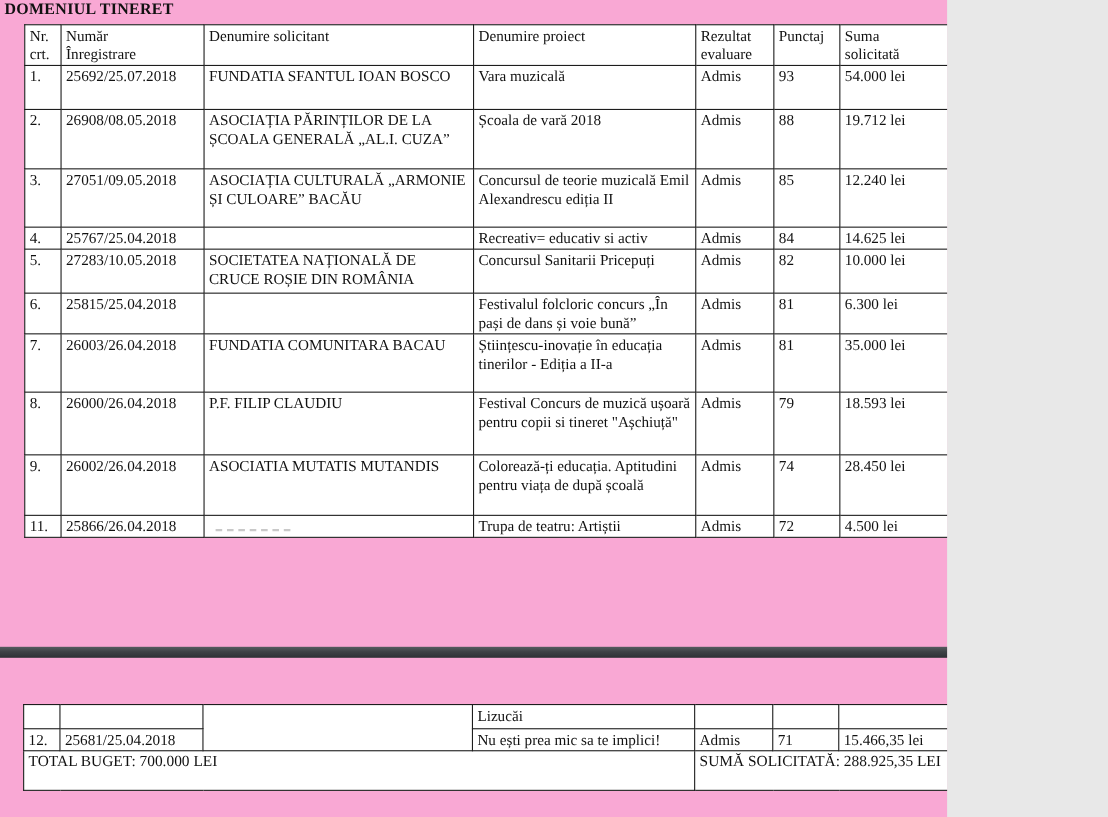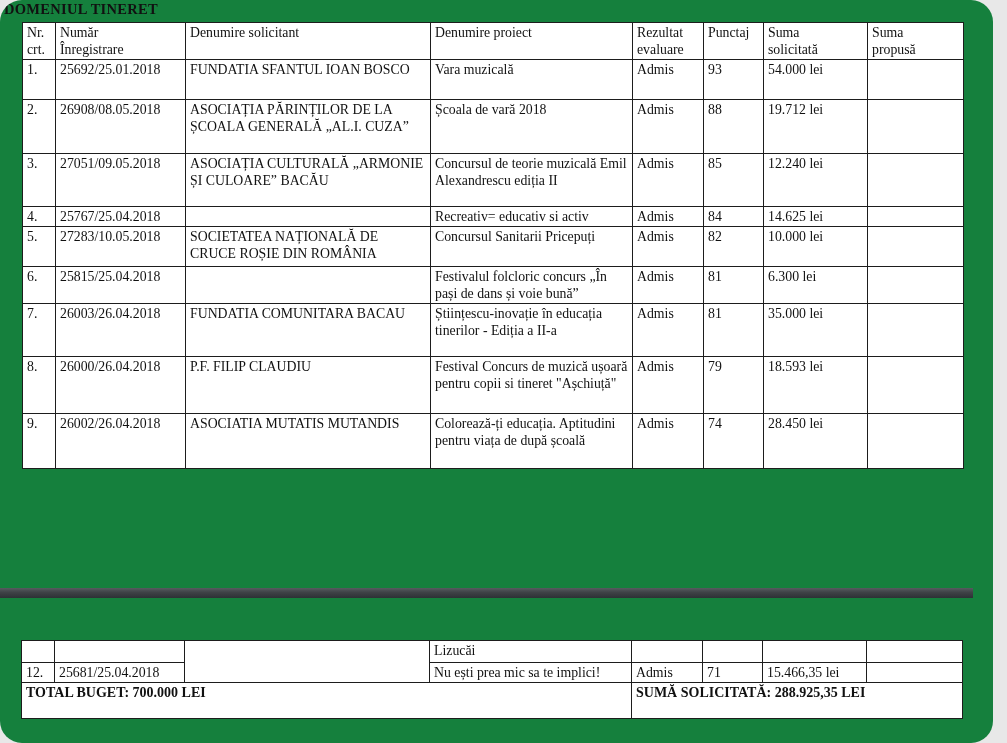--- a/index.html
+++ b/index.html
@@ -1,23 +1,22 @@
 <!DOCTYPE html>
 <html><head>
 <meta charset="utf-8">
 <style>
   html,body{margin:0;padding:0;background:#e8e8e8;}
   .page{
     position:relative;
-    width:993px;height:743px;
-    background:#15803d;
+    width:861px;height:743px;
+    background:#f9a8d4;
     font-family:"Liberation Serif","DejaVu Serif",serif;
     color:#111;
     overflow:hidden;
-    border-radius:22px;
   }
   .doc-title{
     position:absolute;left:4px;top:1px;
     font-size:14.5px;font-weight:bold;letter-spacing:.3px;
   }
   table.doc{
     border-collapse:collapse;
     table-layout:fixed;
     position:absolute;
     background:#fff;
@@ -31,21 +30,21 @@
     vertical-align:top;
     padding:1px 4px;
     overflow:hidden;
     text-align:left;
   }
   table.doc th{white-space:pre-line;}
   th.c5,th.c6,th.c7{text-align:center;}
   td.c0{font-weight:bold;text-align:center;padding-left:1px;padding-right:1px;}
   td.c5{text-align:center;margin-top:36px;}
   td.c6{padding-left:6px;margin-top:48px;}
-  tr.footer-row td{border:1px solid #1d1d1d;font-weight:bold;font-size:14px;}
+  tr.footer-row td{border:1px solid #1d1d1d;font-weight:normal;font-size:14px;}
   td.footer-left{padding-left:8px;padding-top:2px;}
   td.footer-right{text-align:right;padding-right:22px;padding-top:2px;}
   .separator-bar{
     position:absolute;left:0;top:588px;width:973px;height:10px;
   }
   .scan-smudge{
     display:inline-block;width:68px;height:1px;
     border-bottom:2px dashed #c9c9c9;
     margin-left:6px;margin-top:9px;
   }
@@ -81,21 +80,21 @@
           <th class="c5">Punctaj</th>
           <th class="c6">Suma
 solicitată</th>
           <th class="c7">Suma
 propusă</th>
         </tr>
     </thead>
     <tbody id="main-body">
         <tr style="height: 40px;">
           <td class="c0">1.</td>
-          <td class="c1">25692/25.01.2018</td>
+          <td class="c1">25692/25.07.2018</td>
           <td class="c2">FUNDATIA SFANTUL IOAN BOSCO</td>
           <td class="c3">Vara muzicală</td>
           <td class="c4">Admis</td>
           <td class="c5">93</td>
           <td class="c6">54.000 lei</td>
           <td class="c7"></td>
         </tr>
         <tr style="height: 54px;">
           <td class="c0">2.</td>
           <td class="c1">26908/08.05.2018</td>
@@ -167,20 +166,30 @@
           <td class="c7"></td>
         </tr>
         <tr style="height: 55px;">
           <td class="c0">9.</td>
           <td class="c1">26002/26.04.2018</td>
           <td class="c2">ASOCIATIA MUTATIS MUTANDIS</td>
           <td class="c3">Colorează-ți educația. Aptitudini pentru viața de după școală</td>
           <td class="c4">Admis</td>
           <td class="c5">74</td>
           <td class="c6">28.450 lei</td>
+          <td class="c7"></td>
+        </tr>
+        <tr style="height: 20px;">
+          <td class="c0">11.</td>
+          <td class="c1">25866/26.04.2018</td>
+          <td class="c2"><span class="scan-smudge"></span></td>
+          <td class="c3">Trupa de teatru: Artiștii</td>
+          <td class="c4">Admis</td>
+          <td class="c5">72</td>
+          <td class="c6">4.500 lei</td>
           <td class="c7"></td>
         </tr>
       </tbody>
   </table>
 
   <div class="separator-bar" style="background: linear-gradient(rgb(86, 91, 95), rgb(62, 66, 70) 45%, rgb(45, 49, 53));"></div>
 
   <table class="doc bottom">
     <colgroup>
       <col style="width:33px">

